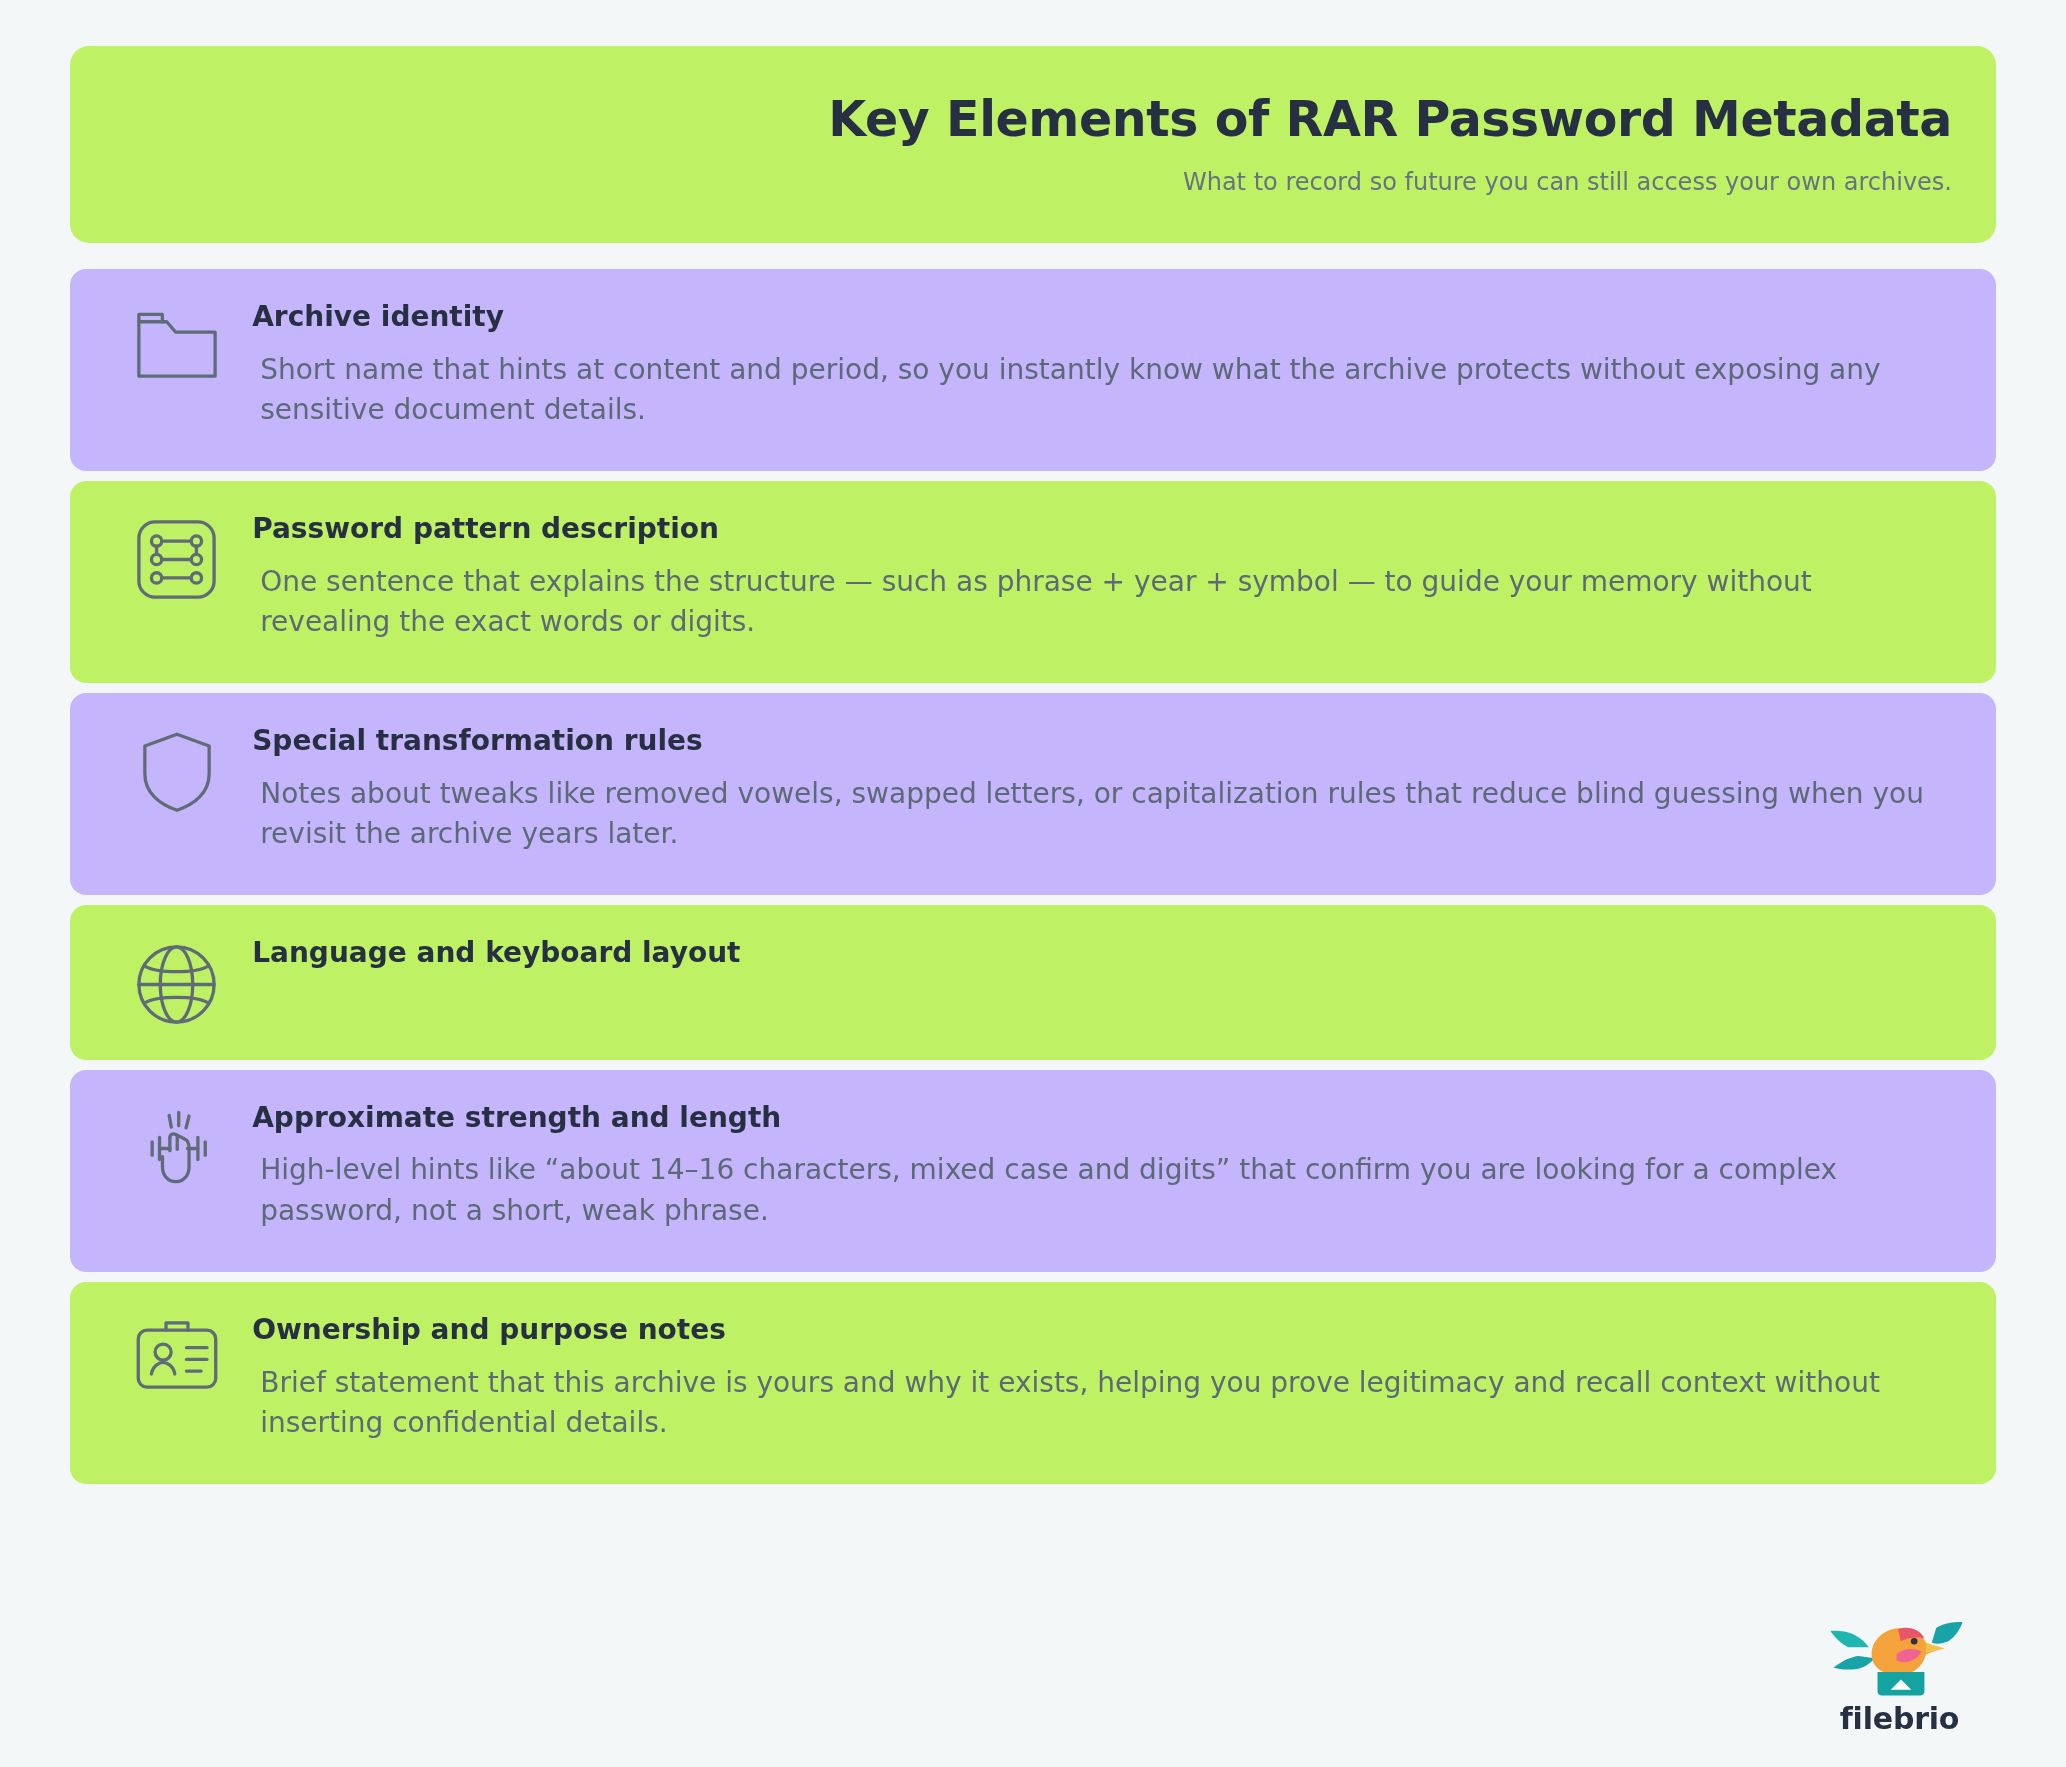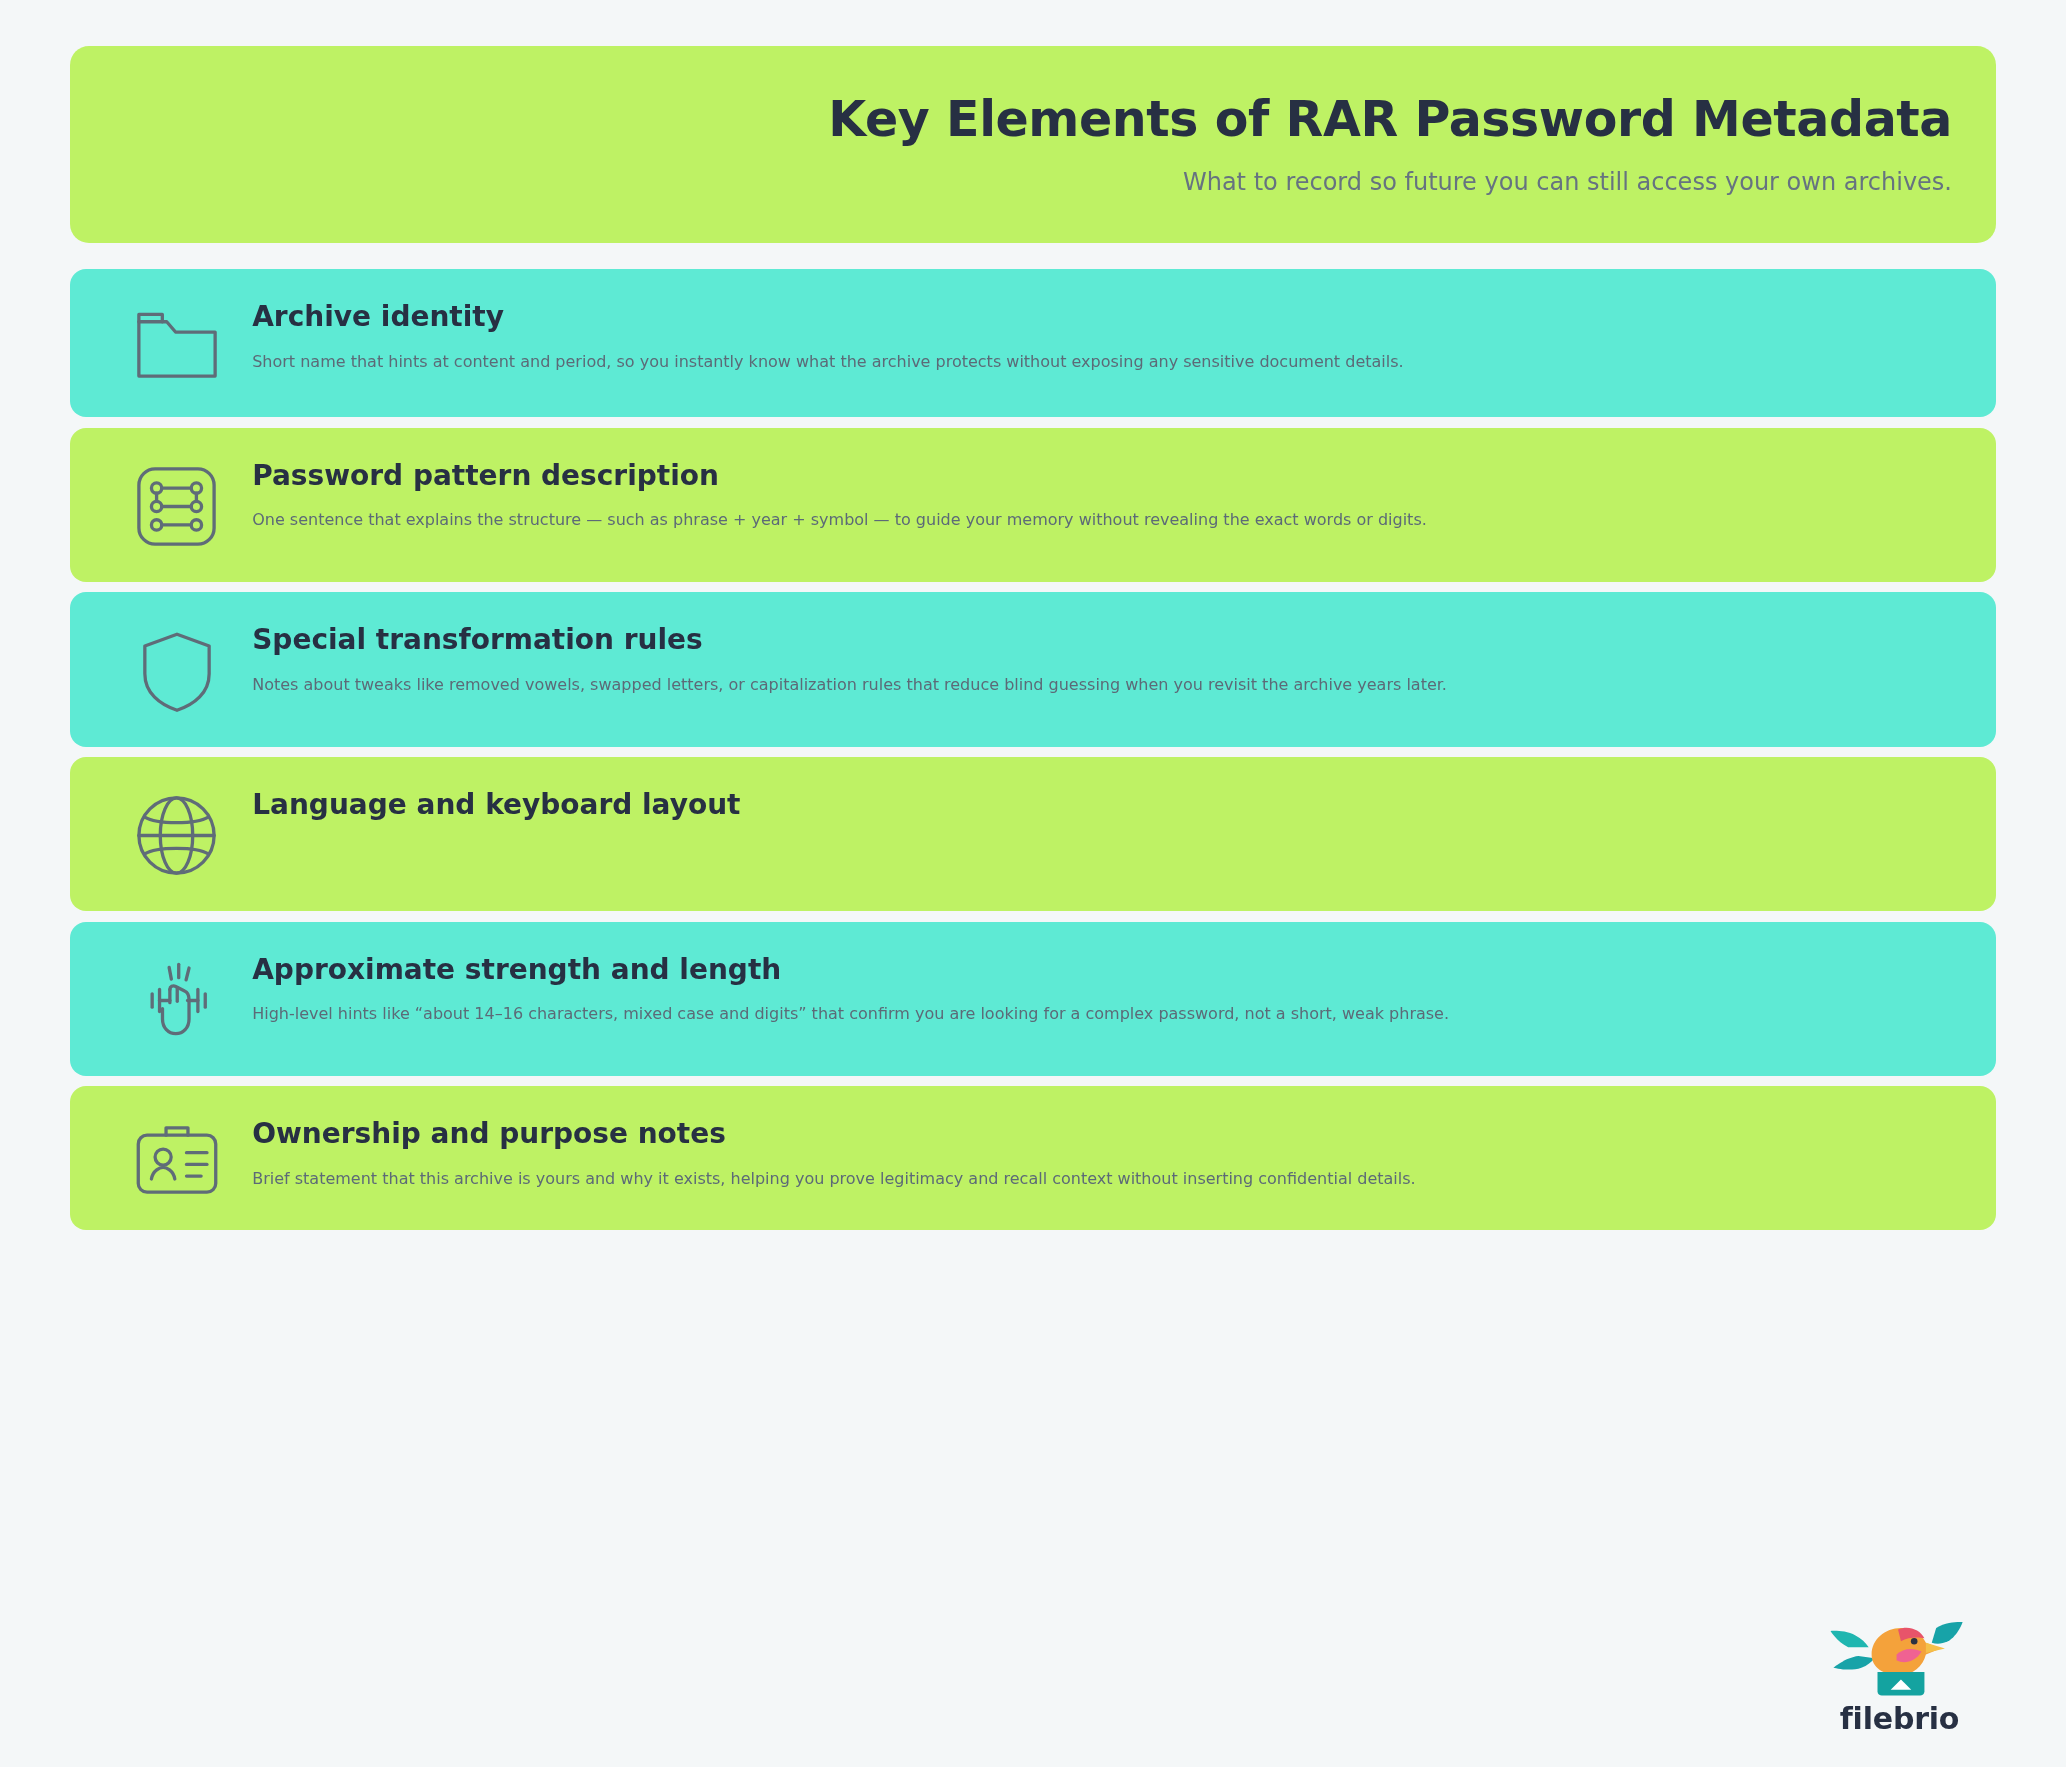--- a/index.html
+++ b/index.html
@@ -49,21 +49,21 @@
   .row {
     display: flex;
     align-items: flex-start;
     border-radius: 16px;
     padding: 31px 44px 32px 44px;
     margin-bottom: 10.3px;
     min-height: 144px;
     box-sizing: border-box;
   }
   .row.odd {
-    background: #5eead4;
+    background: #c4b5fd;
   }
   .row.even {
     background: #bef264;
   }
   .icon-wrap {
     flex: 0 0 125px;
     display: flex;
     align-items: flex-start;
     justify-content: center;
     padding-top: 4.4px;
@@ -77,24 +77,24 @@
     padding-right: 7.3px;
   }
   .row-title {
     font-size: 28px;
     font-weight: 700;
     color: #273043;
     margin: 0 0 16px 0;
     line-height: 1.2;
   }
   .row-desc {
-    font-size: 16px;
+    font-size: 28px;
     color: #5c6a77;
     line-height: 1.45;
-    margin: 0;
+    margin: 8px;
     font-weight: 400;
   }
   
   .brand {
     position: absolute;
     right: 82px;
     bottom: 31px;
     width: 169px;
     text-align: center;
   }

